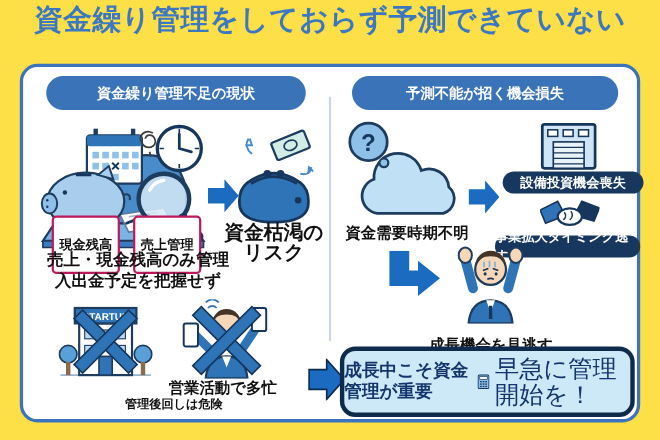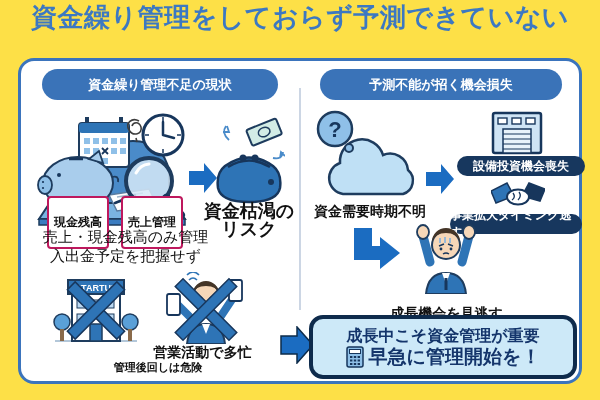--- a/index.html
+++ b/index.html
@@ -18,21 +18,21 @@
   .desk-svg{left:33px;top:103px;}
   .desk-label{background:#fff;border:2px solid #be185d;border-radius:4px;font-size:12px;
          font-weight:bold;color:#111;padding:16px 5px;height:17px;line-height:17px;}
   .lbl1{left:47px;top:196px;}
   .lbl2{left:121px;top:196px;}
   .arr1{left:189px;top:163px;}
   .wallet-svg{left:213px;top:116px;}
   .wallet-cap{left:203px;top:202px;width:92px;text-align:center;font-size:18px;
          font-weight:bold;color:#111;line-height:18px;}
   .summary{left:28px;top:227px;width:195px;text-align:center;font-size:15px;
-         font-weight:normal;color:#111;line-height:19px;}
+         font-weight:bold;color:#111;line-height:19px;}
   .startup-svg{left:53px;top:274px;}
   .busy-svg{left:163px;top:272px;}
   .cap{text-align:center;font-size:14px;font-weight:bold;color:#111;}
   .cap-startup{left:38px;top:344px;width:115px;}
   .cap-busy{left:140px;top:344px;width:125px;}
   .warning{left:48px;top:360px;width:220px;text-align:center;font-size:11px;
          font-weight:bold;color:#111;}
   .cloud-svg{left:313px;top:106px;}
   .cap-cloud{left:306px;top:203px;width:128px;}
   .arr2{left:426px;top:164px;}
@@ -41,24 +41,24 @@
          height:20px;display:flex;align-items:center;justify-content:center;}
   .badge1{left:457px;top:156px;width:128px;}
   .badge2{left:450px;top:214px;width:132px;}
   .hand-svg{left:491px;top:179px;}
   .larr-svg{left:352px;top:228px;}
   .p2-svg{left:404px;top:220px;}
   .cap-miss{left:374px;top:294px;width:145px;margin-top:11px;}
   .arr3{left:280px;top:326px;}
   .callout{left:309px;top:315px;width:268px;height:64px;border:4px solid #0e2b4c;
          border-radius:14px;background:#cde9f8;box-sizing:border-box;display:flex;
-         flex-direction:column;align-items:center;justify-content:center;}
+         align-items:center;justify-content:center;}
   .co-l1{font-size:16px;font-weight:bold;color:#14356b;line-height:19px;}
   .co-row{display:flex;align-items:center;gap:5px;}
-  .co-l2{font-size:19px;font-weight:bold;color:#14356b;line-height:23px;}
+  .co-l2{font-size:22px;font-weight:normal;color:#14356b;line-height:23px;}
 </style>
 </head>
 <body>
 
 <div class="stage">
 
   <div class="abs title">資金繰り管理をしておらず予測できていない</div>
 
   <div class="abs frame"></div>
   <div class="abs divider"></div>

